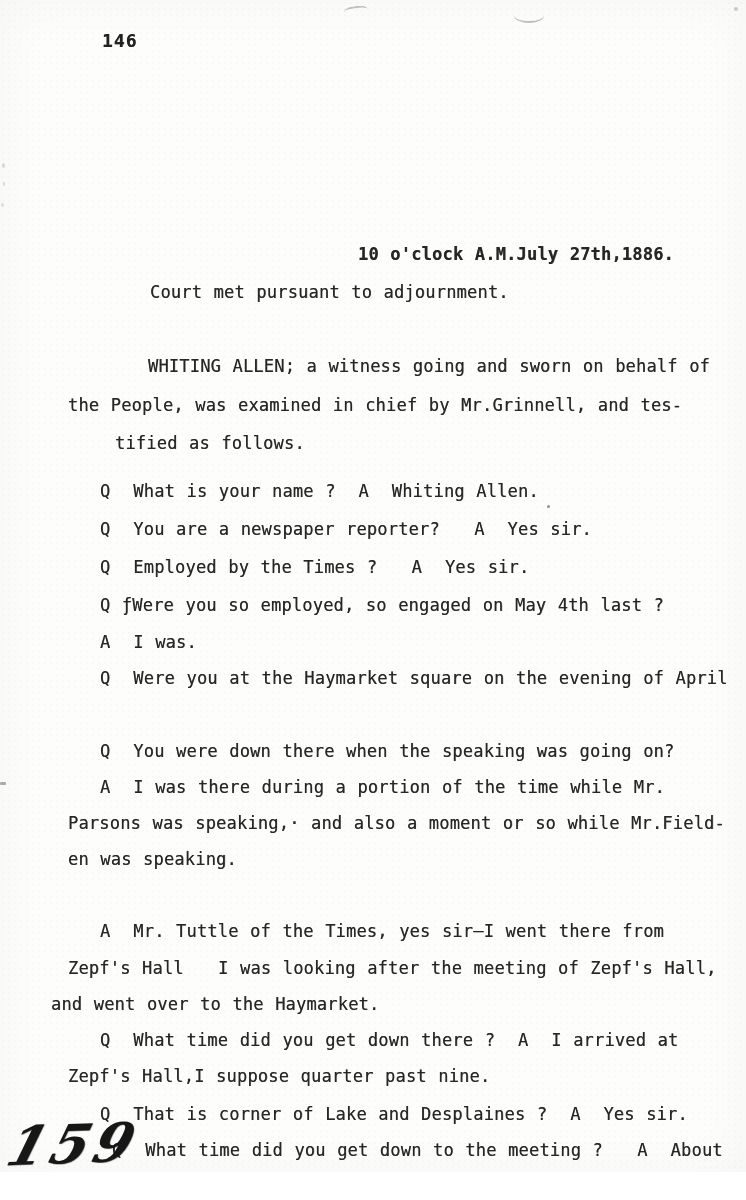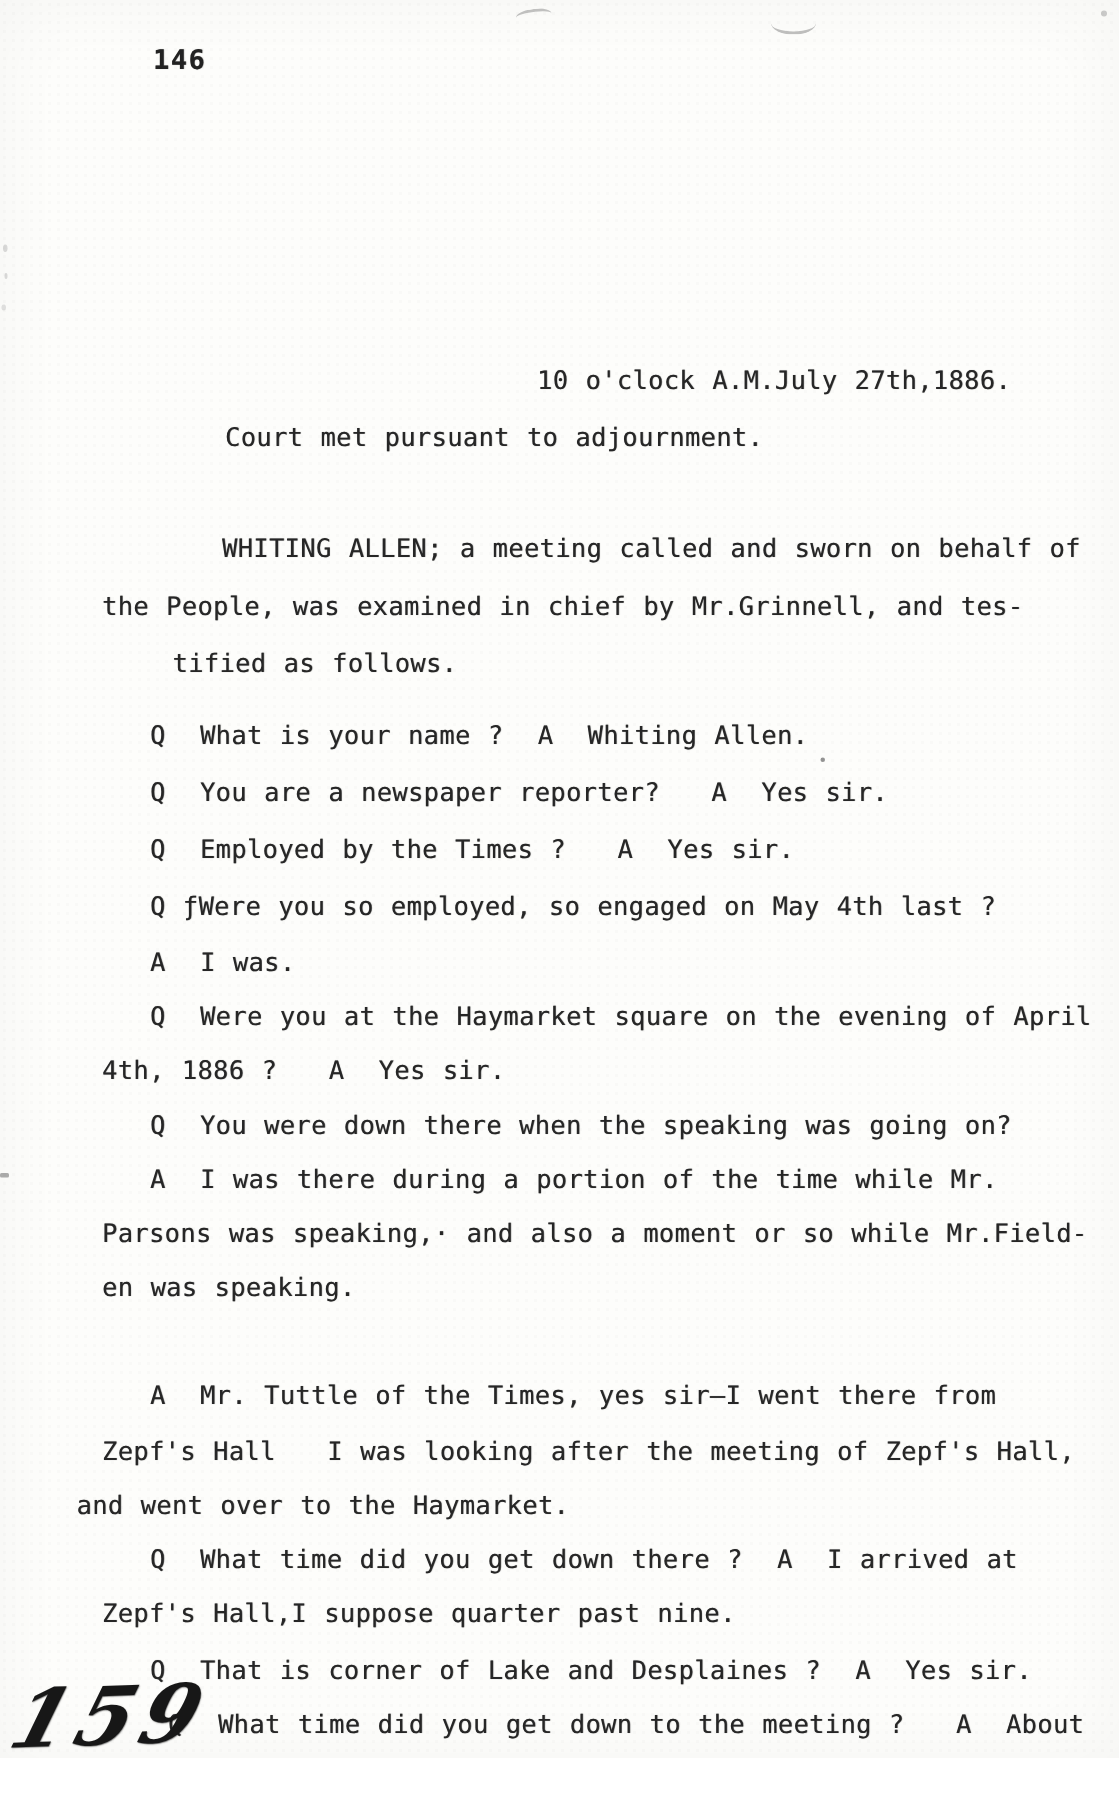--- a/index.html
+++ b/index.html
@@ -80,33 +80,32 @@
   <div class="mark squiggle-2"></div>
   <div class="mark speck speck-tr"></div>
   <div class="mark speck speck-l1"></div>
   <div class="mark speck speck-l2"></div>
   <div class="mark speck speck-l3"></div>
   <div class="mark speck speck-mid"></div>
   <div class="mark speck speck-edge"></div>
   <div class="mark speck speck-b1"></div>
   <div class="mark speck speck-b2"></div>
 
-  <div class="tl" style="top:244px;  left:358px;">10 o'clock A.M.July 27th,1886.</div>
+  <div class="tl" style="top:244px;  left:358px;font-weight:bold;">10 o'clock A.M.July 27th,1886.</div>
   <div class="tl" style="top:282px;  left:150px;">Court met pursuant to adjournment.</div>
 
-  <div class="tl" style="top:356px;  left:148px;">WHITING ALLEN; a meeting called and sworn on behalf of</div>
+  <div class="tl" style="top:356px;  left:148px;">WHITING ALLEN; a witness going and sworn on behalf of</div>
   <div class="tl" style="top:395px;  left:68px;">the People, was examined in chief by Mr.Grinnell, and tes-</div>
   <div class="tl" style="top:433px;  left:68px;margin-left:47px;">tified as follows.</div>
   <div class="tl" style="top:481px;  left:100px;">Q  What is your name ?  A  Whiting Allen.</div>
   <div class="tl" style="top:519px;  left:100px;">Q  You are a newspaper reporter?   A  Yes sir.</div>
   <div class="tl" style="top:557px;  left:100px;">Q  Employed by the Times ?   A  Yes sir.</div>
   <div class="tl" style="top:595px;  left:100px;">Q ƒWere you so employed, so engaged on May 4th last ?</div>
   <div class="tl" style="top:632px;  left:100px;">A  I was.</div>
   <div class="tl" style="top:668px;  left:100px;">Q  Were you at the Haymarket square on the evening of April</div>
-  <div class="tl" style="top:704px;  left:68px;">4th, 1886 ?   A  Yes sir.</div>
   <div class="tl" style="top:741px;  left:100px;">Q  You were down there when the speaking was going on?</div>
   <div class="tl" style="top:777px;  left:100px;">A  I was there during a portion of the time while Mr.</div>
   <div class="tl" style="top:813px;  left:68px;">Parsons was speaking,· and also a moment or so while Mr.Field-</div>
   <div class="tl" style="top:849px;  left:68px;">en was speaking.</div>
   <div class="tl" style="top:921px;  left:100px;">A  Mr. Tuttle of the Times, yes sir—I went there from</div>
   <div class="tl" style="top:958px;  left:68px;">Zepf's Hall   I was looking after the meeting of Zepf's Hall,</div>
   <div class="tl" style="top:994px;  left:51px;">and went over to the Haymarket.</div>
   <div class="tl" style="top:1030px; left:100px;">Q  What time did you get down there ?  A  I arrived at</div>
   <div class="tl" style="top:1066px; left:68px;">Zepf's Hall,I suppose quarter past nine.</div>
   <div class="tl" style="top:1104px; left:100px;">Q  That is corner of Lake and Desplaines ?  A  Yes sir.</div>

